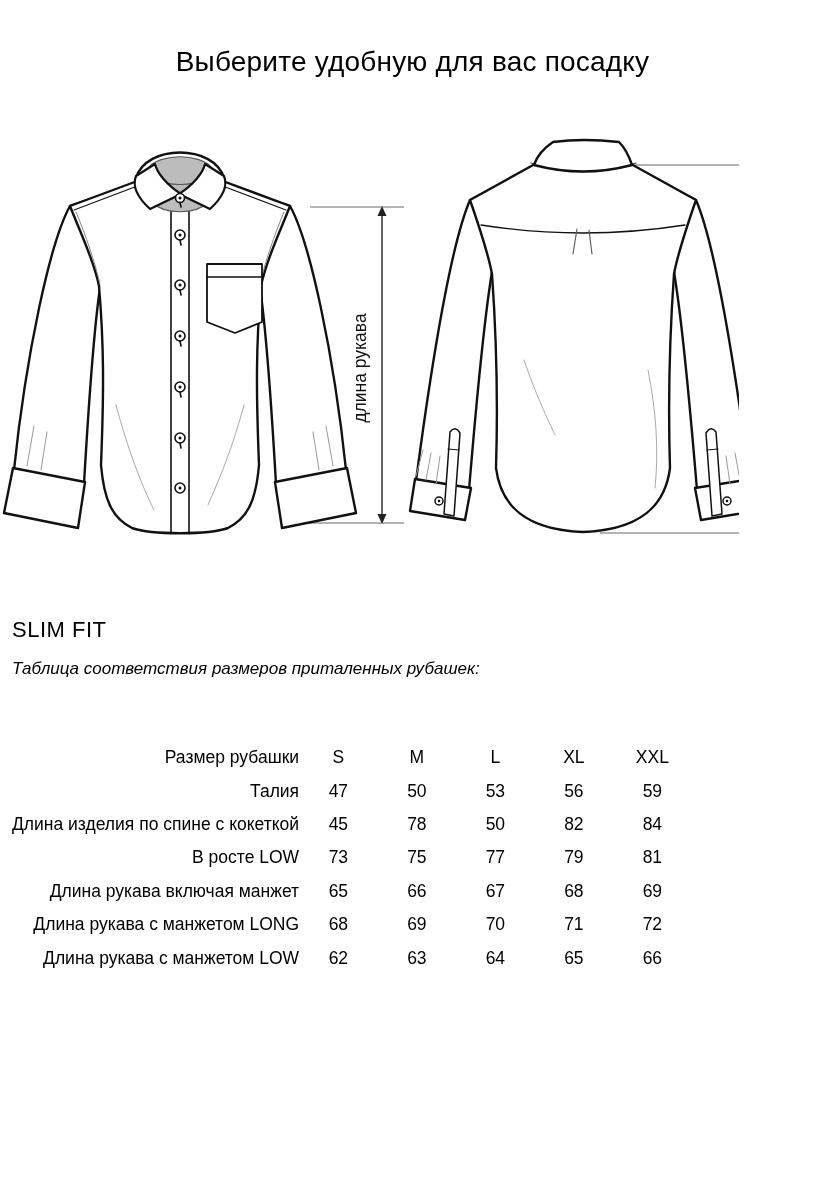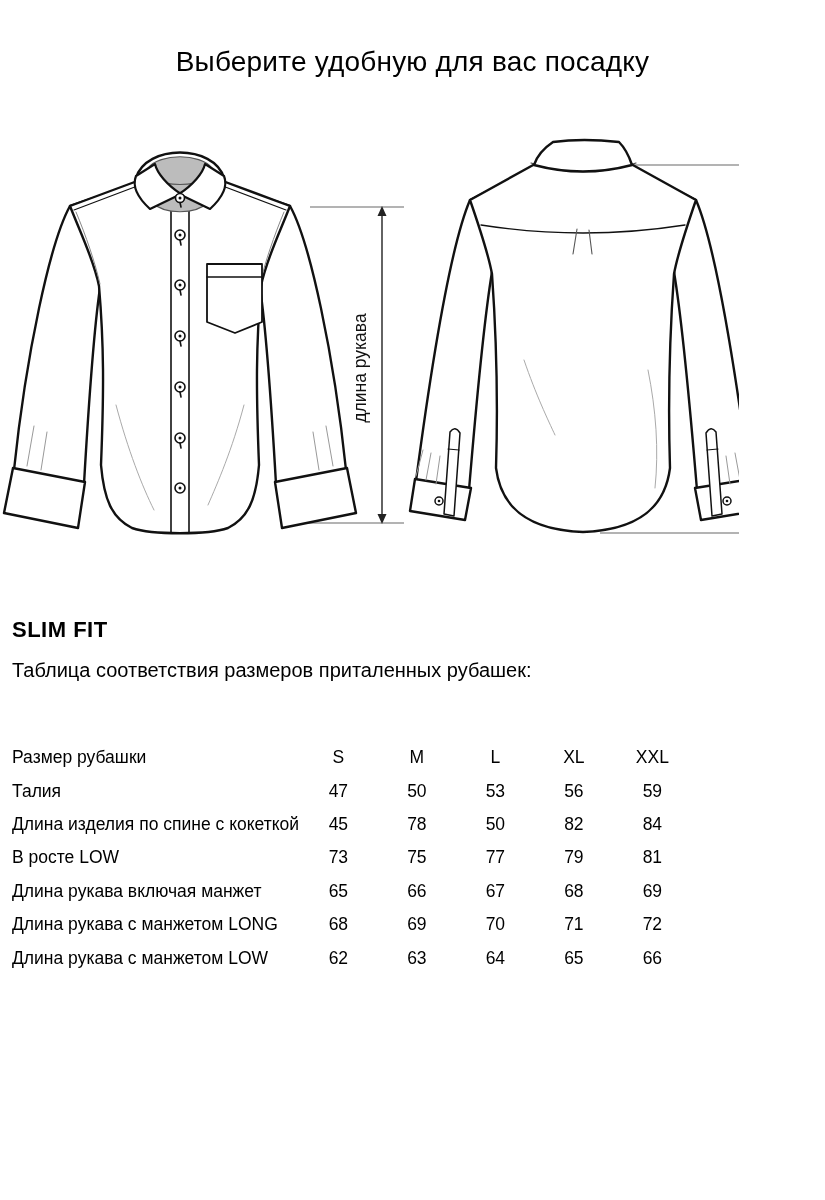--- a/index.html
+++ b/index.html
@@ -6,33 +6,33 @@
   .page{
     position:relative;width:739px;height:1200px;background:#ffffff;
     font-family:"Liberation Sans", sans-serif;color:#000;overflow:hidden;
   }
   .page-title{
     position:absolute;top:46px;left:0;width:825px;text-align:center;
     font-size:28px;font-weight:400;color:#000;letter-spacing:0.2px;
   }
   .diagram-wrap{position:absolute;top:120px;left:0;width:825px;height:460px;}
   .fit-heading{
-    position:absolute;top:617px;left:12px;font-size:22px;font-weight:700;
+    position:absolute;top:617px;left:12px;font-size:22px;font-weight:400;
     letter-spacing:0.5px;color:#000;text-align:right;
   }
   .table-caption{
-    position:absolute;top:659px;left:12px;font-size:20px;font-weight:400;color:#000;
+    position:absolute;top:659px;left:12px;font-size:17px;font-weight:400;color:#000;font-style:italic;
   }
   table.size-table{
     position:absolute;top:741px;left:12px;border-collapse:collapse;table-layout:fixed;
   }
   table.size-table td{
     height:33.4px;padding:0;font-size:17.5px;vertical-align:middle;white-space:nowrap;
   }
-  td.row-label{width:266px;text-align:left;}
+  td.row-label{width:266px;text-align:right;}
   td.size-value{width:78.5px;text-align:center;}
 </style>
 </head>
 <body>
 
 <div class="page">
 
   <div class="page-title">Выберите удобную для вас посадку</div>
 
   <div class="diagram-wrap">

